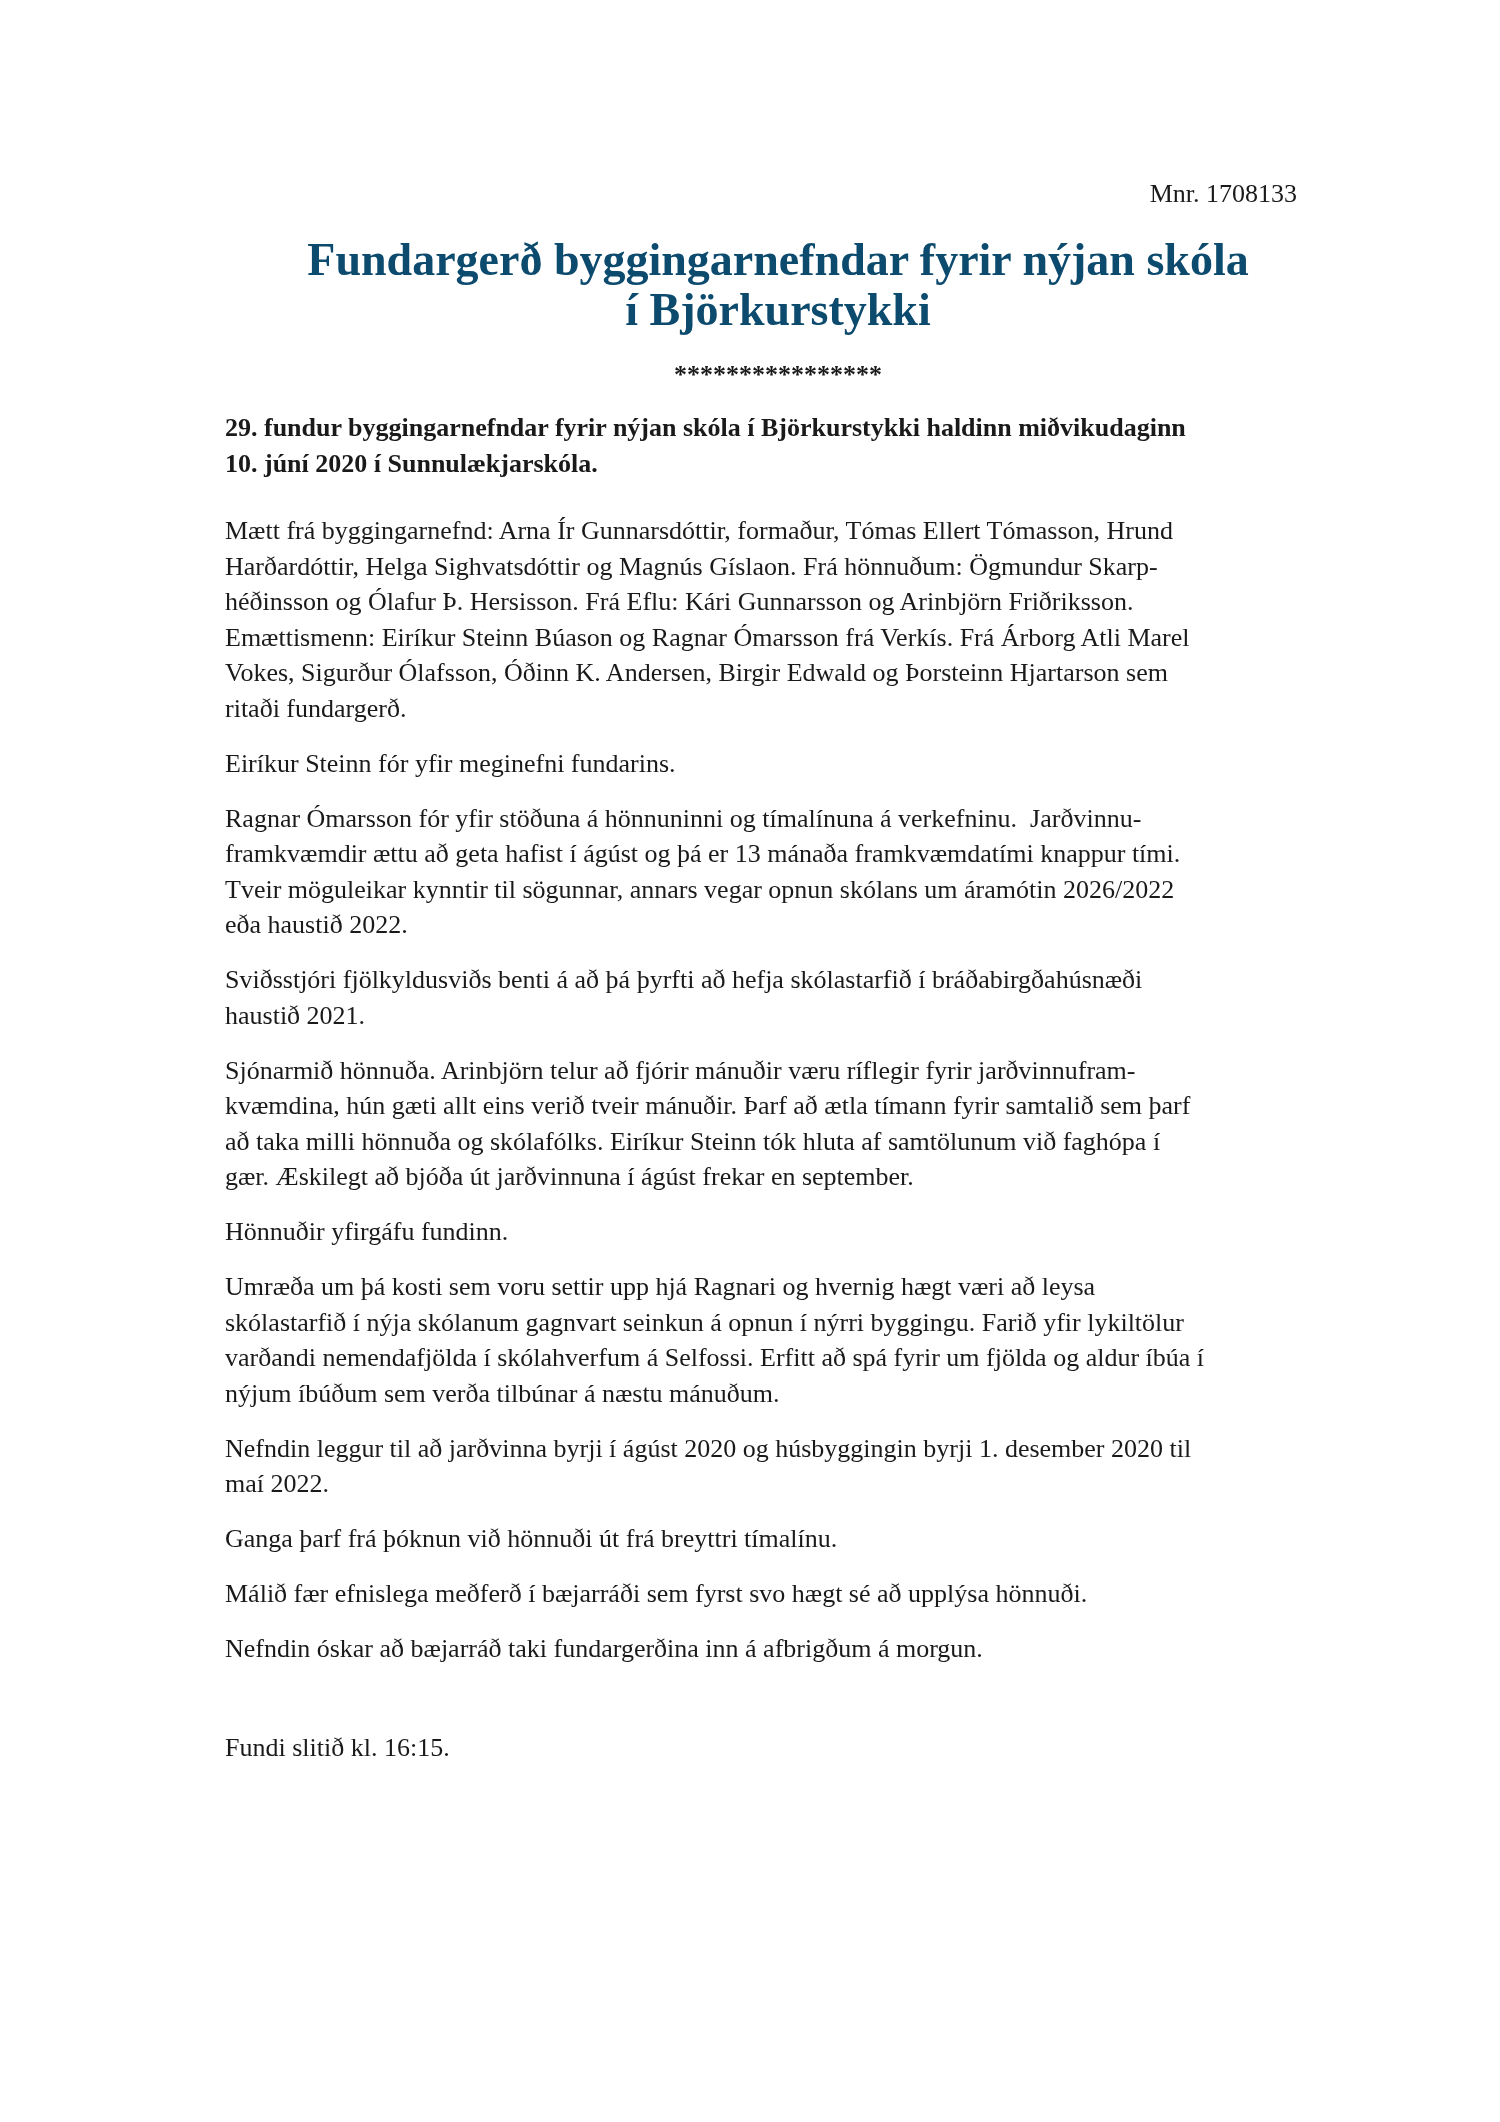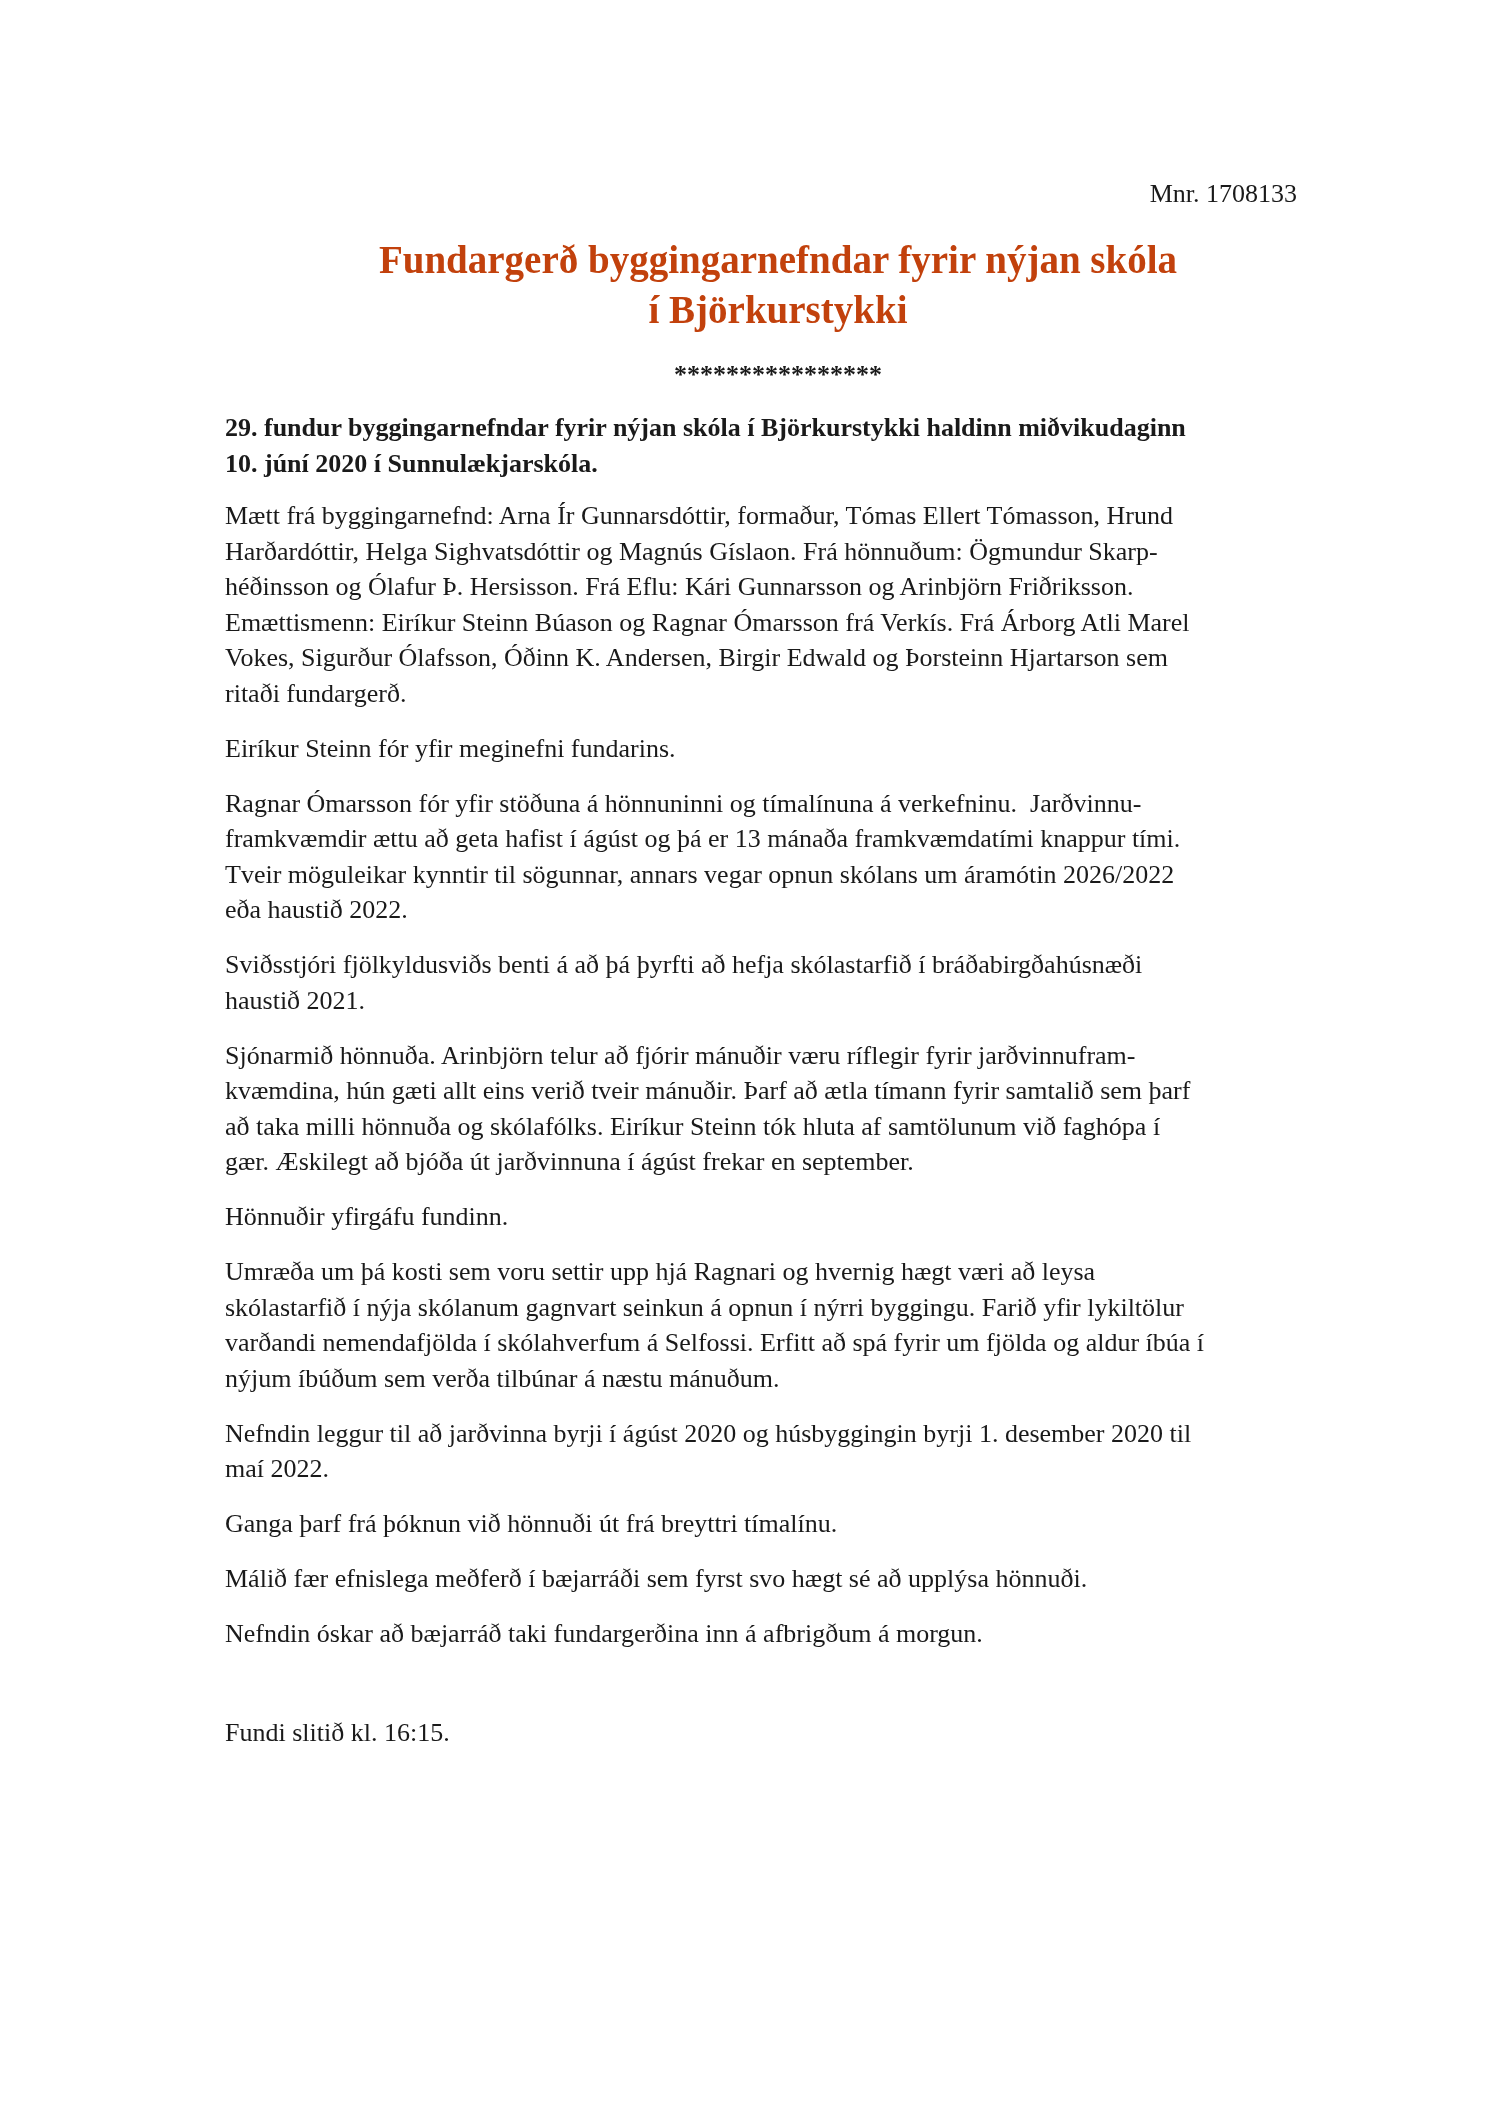--- a/index.html
+++ b/index.html
@@ -25,35 +25,35 @@
     line-height: 35.5px;
   }
   .case-number {
     margin: 176px 0 0 0;
     text-align: right;
     padding-right: 34px;
     white-space: pre-wrap;
   }
   .doc-title {
     margin: 23px 0 0 0;
-    font-size: 39px;
+    font-size: 46px;
     line-height: 50px;
     font-weight: 700;
     text-align: center;
     white-space: pre-wrap;
-    color: #c2410c;
+    color: #0c4a6e;
   }
   .separator {
     margin: 22px 0 0 0;
     text-align: center;
     font-weight: 700;
     white-space: pre-wrap;
   }
   .meeting-heading {
-    margin: 18px 0 17px 0;
+    margin: 18px 0 32px 0;
     font-weight: 700;
     white-space: pre-wrap;
   }
   .body-par {
     margin: 0 0 19.5px 0;
     white-space: pre-wrap;
   }
   .closing {
     margin: 63px 0 0 0;
     text-align: left;

